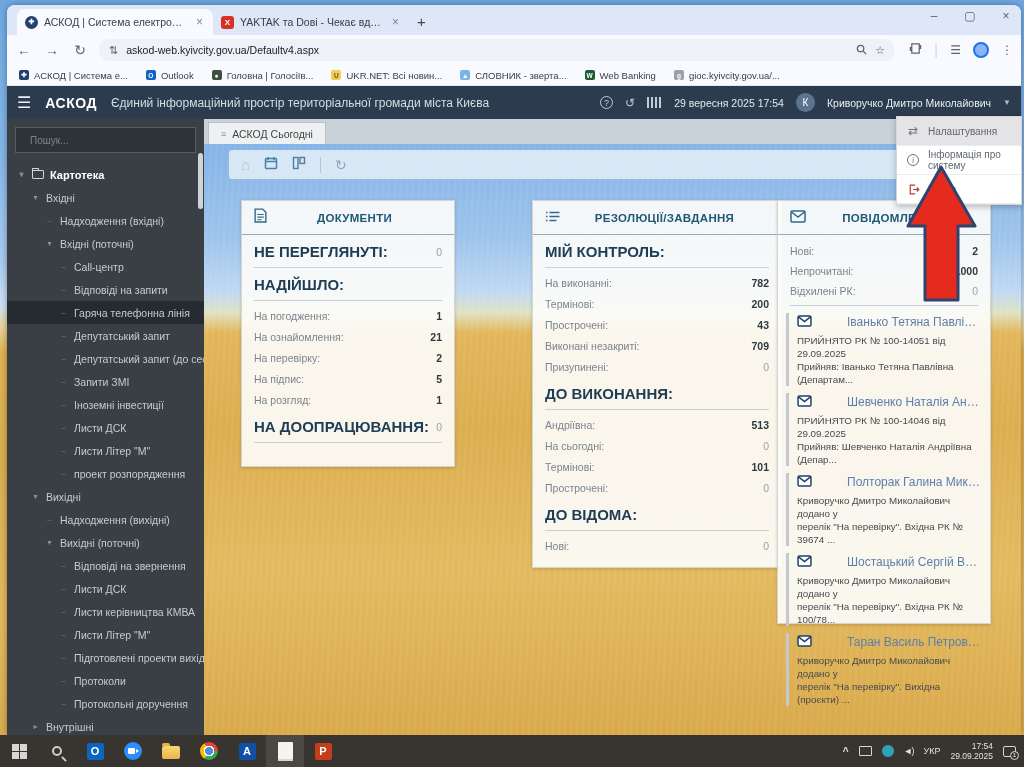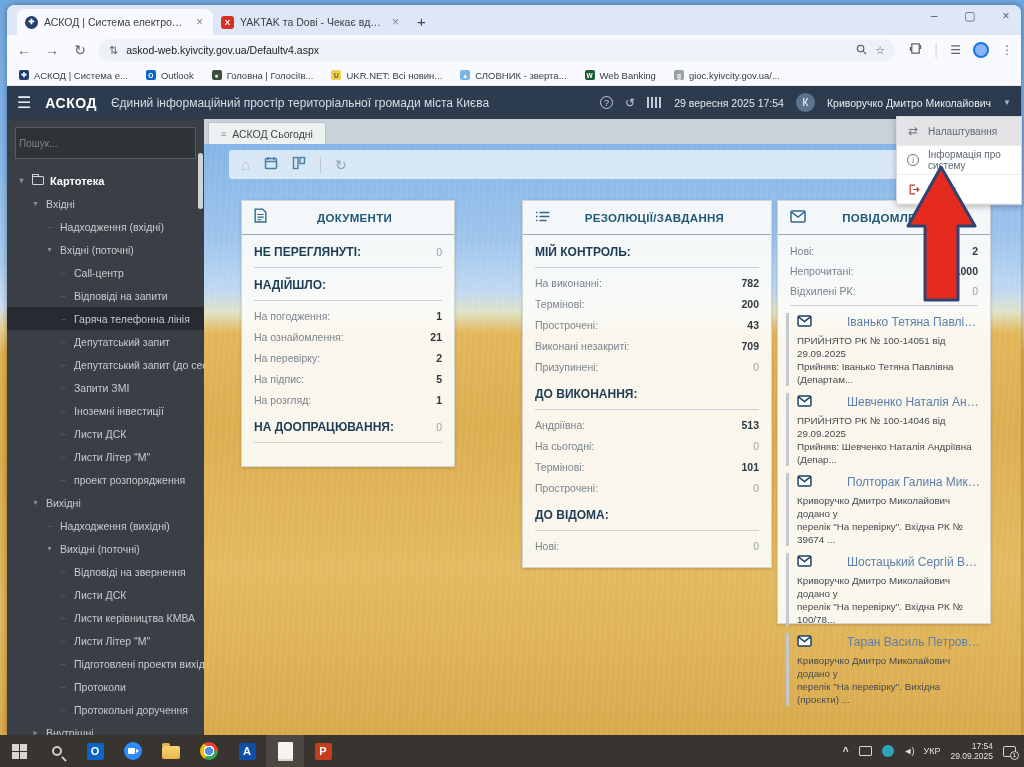--- a/index.html
+++ b/index.html
@@ -60,22 +60,22 @@
   .hd-date { color:#e3e8ee; font-size:10.5px; }
   .avatar { width:19px; height:19px; border-radius:50%; background:#5d7differ; background:#5b7590; color:#fff;
     font-size:10px; display:flex; align-items:center; justify-content:center; }
   .hd-user { color:#e8edf2; font-size:10.5px; }
   .hd-caret { color:#aeb9c4; font-size:8px; }
 
   .app-body { flex:1; display:flex; min-height:0; }
 
   
   .sidebar { width:197px; background:#3a3f45; flex:none; position:relative; padding-top:6px; overflow:hidden; }
-  .side-search { display:block; width:181px; margin:2px 8px 10px 8px; height:32px; background:#2e3338;
-    border:1px solid #565c63; color:#aab2ba; font-size:10px; padding:0 3px; font-family:inherit; }
+  .side-search { display:block; width:181px; margin:2px 8px 10px 8px; height:26px; background:#2e3338;
+    border:1px solid #565c63; color:#aab2ba; font-size:10px; padding:0 14px; font-family:inherit; }
   .side-search::placeholder { color:#7c848c; }
   .tree-item { height:23px; display:flex; align-items:center; font-size:10.5px; color:#c6cbd0; gap:6px;
     padding-right:4px; white-space:nowrap; overflow:hidden; }
   .tree-item.bold { color:#fff; font-weight:bold; font-size:11px; }
   .tree-item.selected { background:#262b31; }
   .caret { font-size:8px; color:#8a9199; width:9px; text-align:center; flex:none; }
   .dashm { color:#71787f; }
   .folder-ico { width:12px; height:9px; border:1.3px solid #cfd5da; border-radius:1px; position:relative; flex:none; }
   .folder-ico::before { content:""; position:absolute; left:-1px; top:-3.5px; width:5px; height:2px;
     border:1.3px solid #cfd5da; border-bottom:none; border-radius:1px 1px 0 0; }
@@ -102,21 +102,21 @@
   .ct-refresh { color:#8fa6b6; font-size:14px; }
 
   .card { position:absolute; background:rgba(252,252,250,.92); border:1px solid #d6d6d0;
     box-shadow:0 1px 3px rgba(0,0,0,.18); z-index:2; }
   .card-hd { height:34px; display:flex; align-items:center; padding:0 12px; border-bottom:1px solid #93abba; }
   .card-ttl { flex:1; text-align:center; color:#1f5876; font-weight:bold; font-size:11.5px; letter-spacing:.3px; }
   .crow { display:flex; justify-content:space-between; align-items:center; height:21px; padding:0 12px; }
   .crow .lbl { color:#7b848d; font-size:10.5px; }
   .crow .val { color:#2e3940; font-weight:bold; font-size:10.5px; }
   .csec { display:flex; justify-content:space-between; align-items:center; height:23px; padding:0 12px; margin-top:5px; }
-  .csec .lbl { color:#1d3c55; font-weight:bold; font-size:12px; }
+  .csec .lbl { color:#1d3c55; font-weight:bold; font-size:15px; }
   .csec .val { color:#2e3940; font-weight:bold; font-size:10.5px; }
   .val.dim { color:#99a2aa; font-weight:normal; }
   .cdiv { border-bottom:1px solid #c9d0d6; margin:4px 12px; }
   #card-messages .crow { height:20px; }
 
   .msg { margin:7px 10px 7px 8px; border-left:3px solid #c3c9ce; padding-left:8px; }
   .m-hd { display:flex; align-items:center; gap:6px; overflow:hidden; }
   .sender { color:#5b7fae; font-size:12px; white-space:nowrap; overflow:hidden; text-overflow:ellipsis;padding-left:29px; }
   .m-body { color:#454b51; font-size:9.8px; line-height:13px; margin-top:3px; }
 
@@ -446,21 +446,21 @@
                     <span class="val">1</span>
                   </div>
                   <div class="csec">
                     <span class="lbl">НА ДООПРАЦЮВАННЯ:</span>
                     <span class="val dim">0</span>
                   </div>
                   <div class="cdiv"></div>
                 </div>
             </div>
 
-            <div class="card" id="card-resolutions" style="left:318px; top:56px; width:250px; height:368px;">
+            <div class="card" id="card-resolutions" style="left:328px; top:56px; width:250px; height:368px;">
               <div class="card-hd">
                 <span>
                   <svg width="15" height="13" viewBox="0 0 15 12">
                       <path d="M4.5 2h10M4.5 6h10M4.5 10h7" stroke="#2e6a8a" stroke-width="1.5"></path>
                       <path d="M1 2h1.5M1 6h1.5M1 10h1.5" stroke="#2e6a8a" stroke-width="1.5"></path>
                     </svg>
                 </span>
                 <span class="card-ttl">РЕЗОЛЮЦІЇ/ЗАВДАННЯ</span>
               </div>
               <div class="card-body" id="res-rows">

